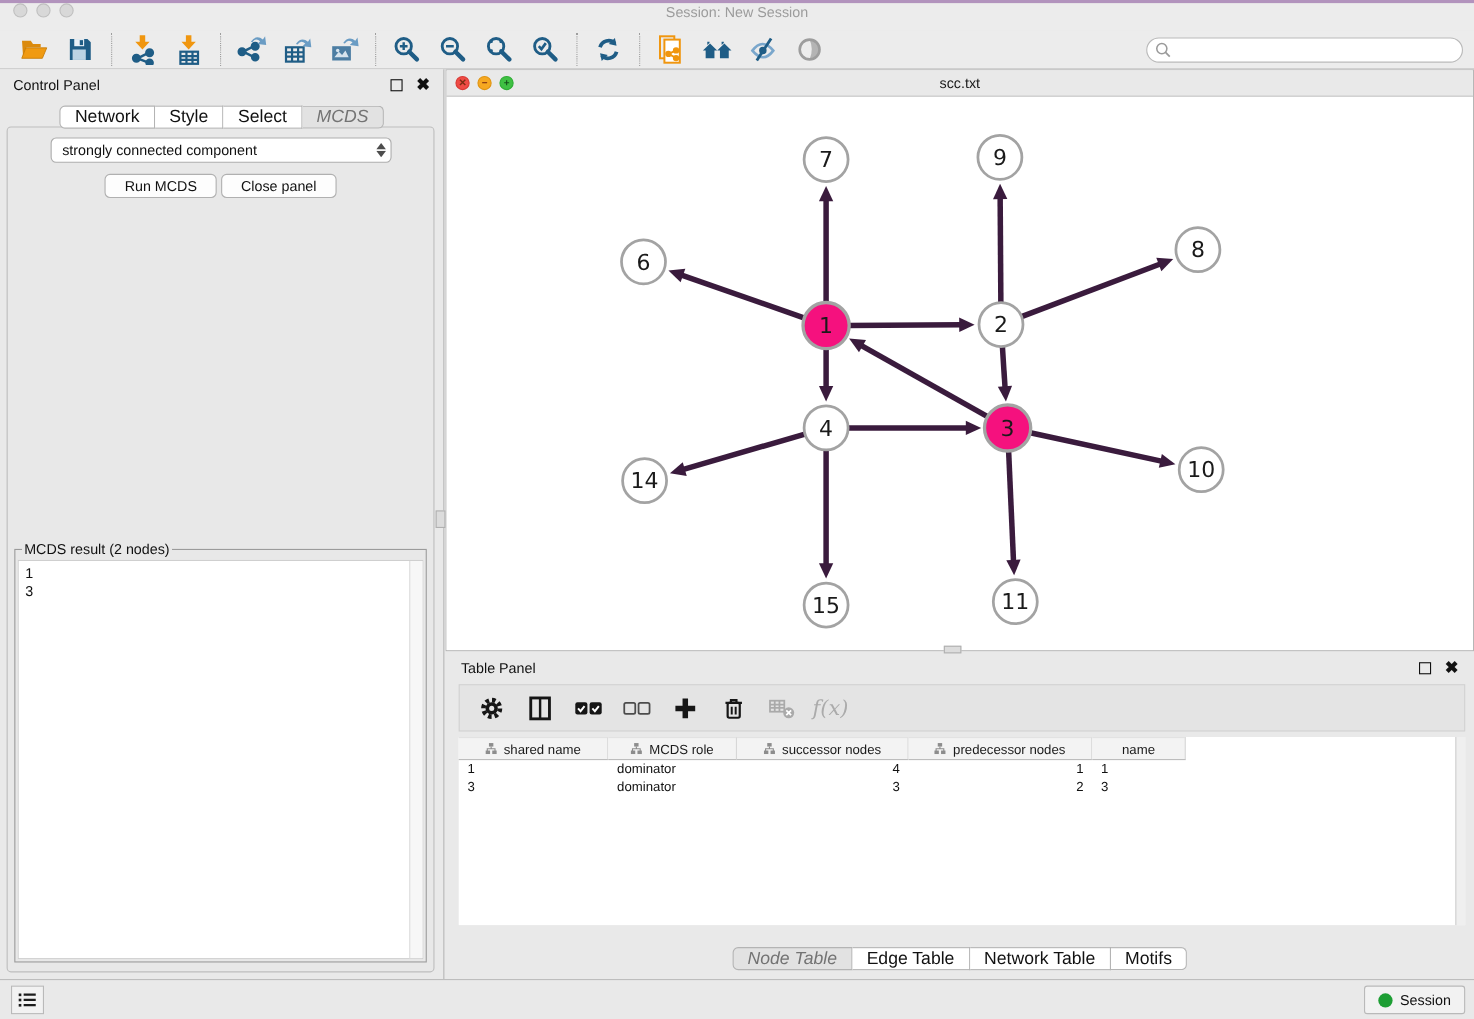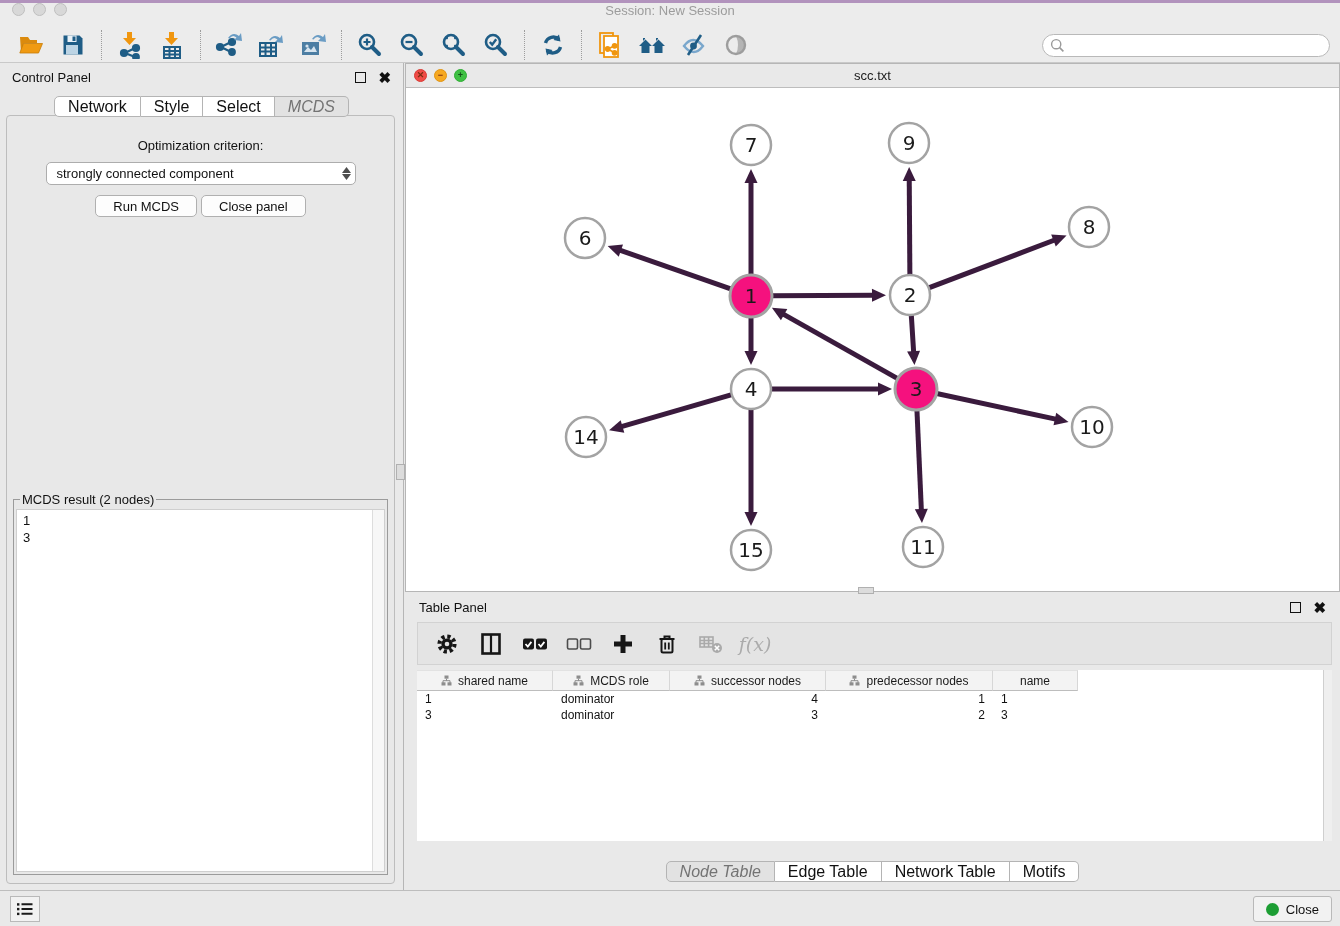--- a/index.html
+++ b/index.html
@@ -270,21 +270,20 @@
       <span class="close-btn">✖</span>
     </span>
   </div>
   <div class="cp-tabs">
     <div class="tabbtn first">Network</div>
     <div class="tabbtn">Style</div>
     <div class="tabbtn">Select</div>
     <div class="tabbtn last disabled-active">MCDS</div>
   </div>
   <div class="cp-box">
-    <div class="opt-label">Optimization criterion:</div>
     <div class="dropdown">
       <span>strongly connected component</span>
       <span class="dd-stepper">
         <svg width="9" height="6" viewBox="0 0 9 6">
             <path d="M4.5 0 L9 6 H0z" fill="#4d4d4d"></path>
           </svg>
         <svg width="9" height="6" viewBox="0 0 9 6">
             <path d="M4.5 6 L0 0 H9z" fill="#4d4d4d"></path>
           </svg>
       </span>
@@ -518,15 +517,15 @@
         </g>
         <g fill="#1c1c1c">
           <rect x="1" y="1.2" width="2.4" height="2.4"></rect>
           <rect x="1" y="5.9" width="2.4" height="2.4"></rect>
           <rect x="1" y="10.7" width="2.4" height="2.4"></rect>
         </g>
       </svg>
   </div>
   <div class="memory-btn">
     <span class="mem-dot"></span>
-    <span>Close</span>
+    <span>Session</span>
   </div>
 </div>
 
 </body></html>

